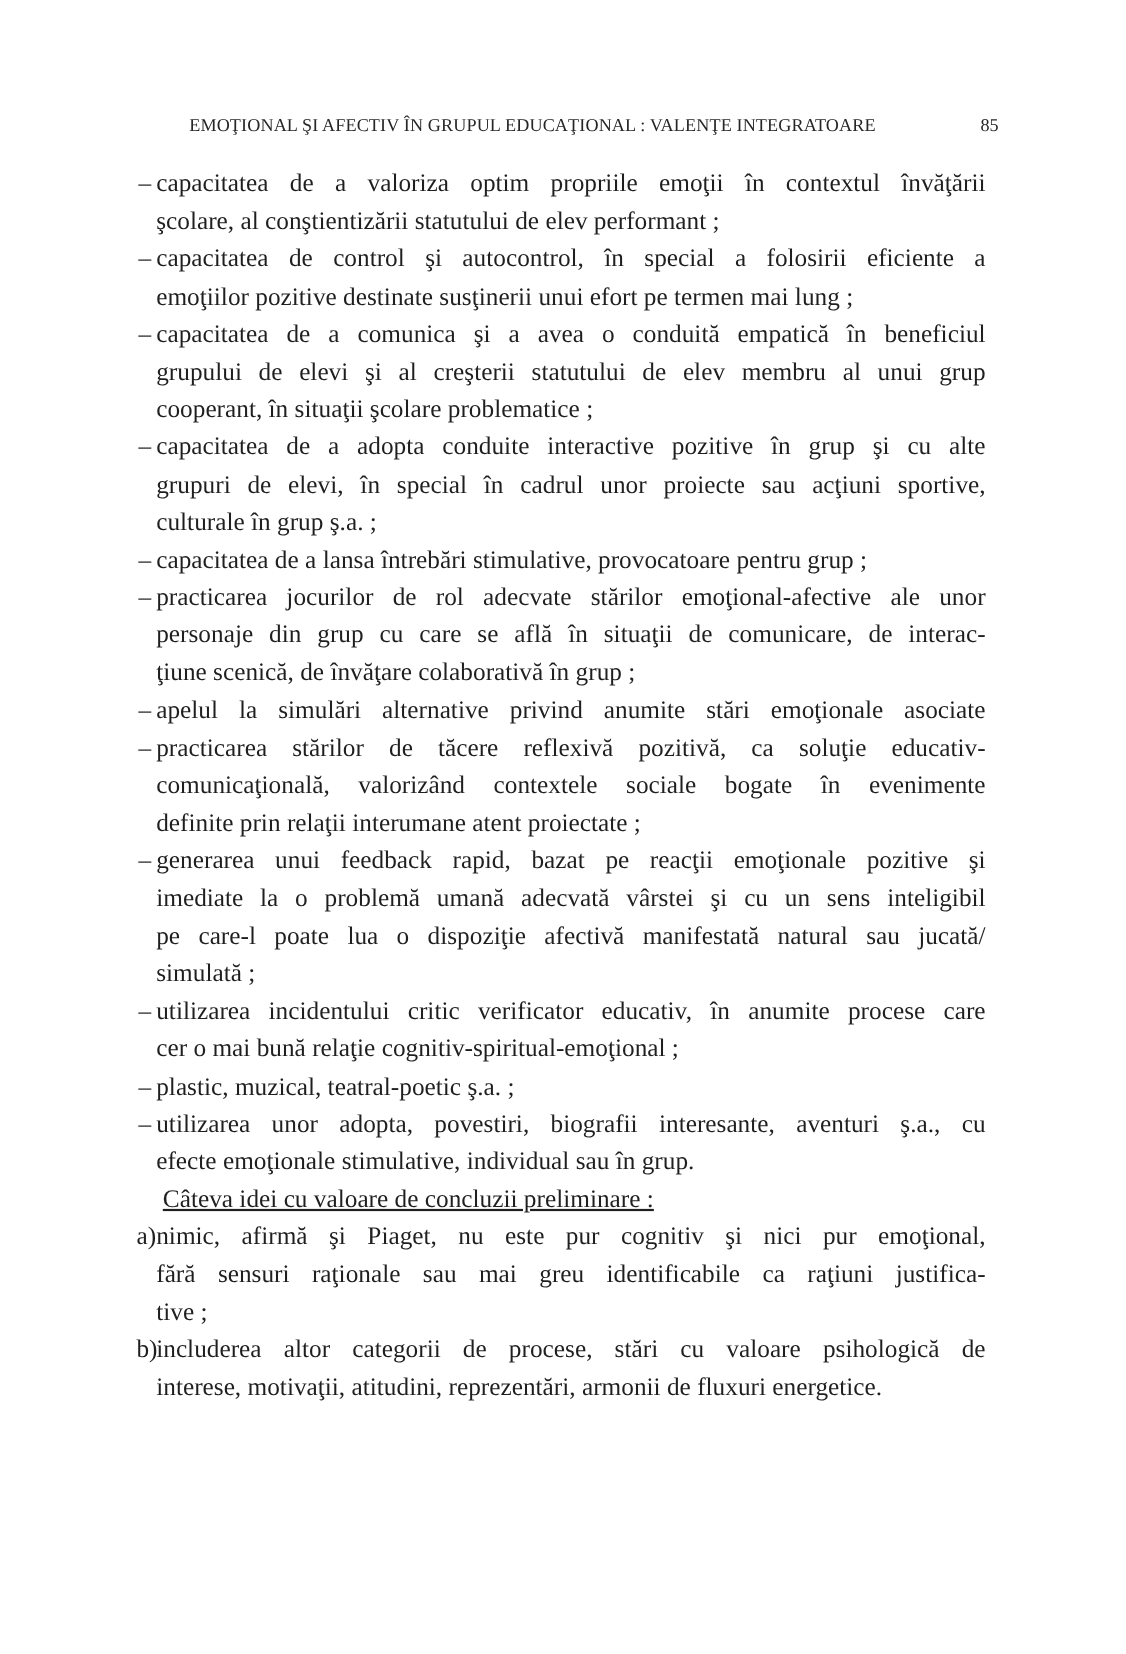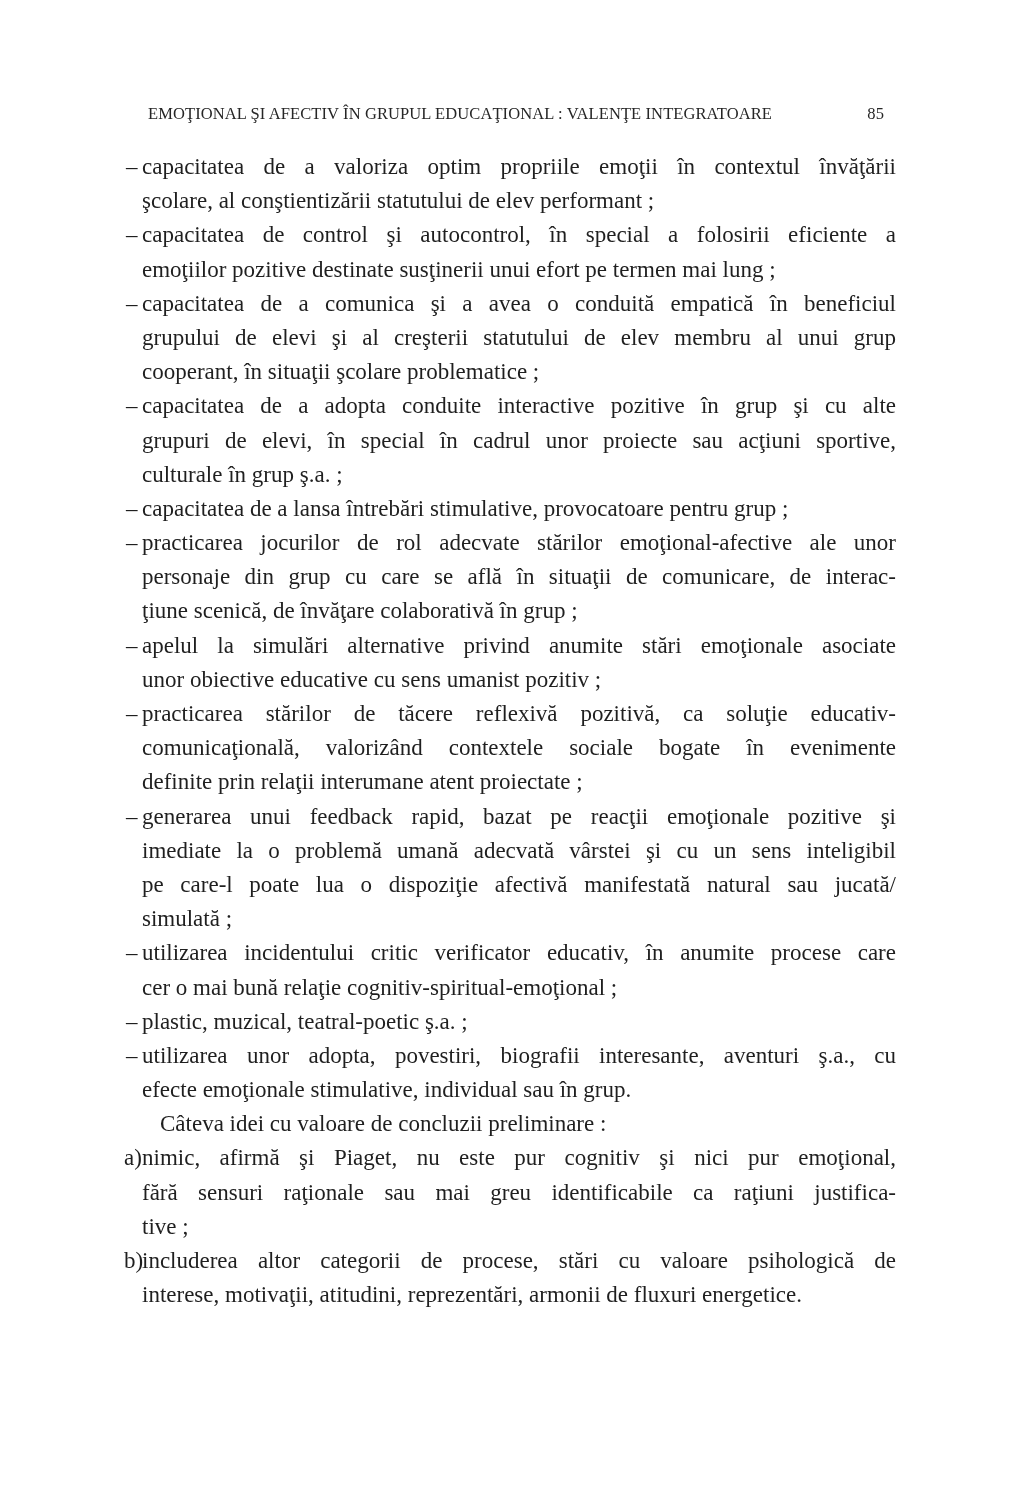--- a/index.html
+++ b/index.html
@@ -1,26 +1,26 @@
 <!DOCTYPE html>
 <html><head>
   <meta charset="utf-8">
   <style>
     html, body { margin: 0; padding: 0; background: #ffffff; }
     body { width: 1024px; height: 1504px; position: relative; overflow: hidden; }
     .page { position: absolute; left: 0; top: 0; width: 1024px; height: 1504px; background: #ffffff; color: #1f1f1f; font-family: "Liberation Serif", "DejaVu Serif", serif; }
-    .running-head { position: absolute; left: 148px; top: 104px; width: 736px; font-size: 16.5px; letter-spacing: 0.1px; display: flex; justify-content: space-between; color: #262626; }
+    .running-head { position: absolute; left: 172px; top: 104px; width: 736px; font-size: 16.5px; letter-spacing: 0.1px; display: flex; justify-content: space-between; color: #262626; }
     .body { position: absolute; left: 124px; top: 150px; width: 772px; font-size: 23px; }
     .item { position: relative; }
     .marker { position: absolute; left: 0; width: 36px; top: 0; }
     .dash { left: 2px; }
     .line { display: block; height: 34.2px; line-height: 34.2px; margin-left: 18px; text-align: justify; text-align-last: justify; white-space: nowrap; }
     .line.last { text-align-last: left; }
     .item .marker { line-height: 34.2px; }
-    .para .line { margin-left: 36px; }
+    .para .line { margin-left: 24px; text-decoration: underline; }
   </style>
 </head>
 <body>
 
 <div class="page">
   <div class="running-head">
     <span>EMOŢIONAL ŞI AFECTIV ÎN GRUPUL EDUCAŢIONAL : VALENŢE INTEGRATOARE</span>
     <span>85</span>
   </div>
 
@@ -53,21 +53,20 @@
       </div>
       <div class="item">
         <span class="marker dash">–</span>
         <span class="line">practicarea jocurilor de rol adecvate stărilor emoţional-afective ale unor</span>
         <span class="line">personaje din grup cu care se află în situaţii de comunicare, de interac-</span>
         <span class="line last">ţiune scenică, de învăţare colaborativă în grup ;</span>
       </div>
       <div class="item">
         <span class="marker dash">–</span>
         <span class="line">apelul la simulări alternative privind anumite stări emoţionale asociate</span>
-        <span class="line last">unor obiective educative cu sens umanist pozitiv ;</span>
       </div>
       <div class="item">
         <span class="marker dash">–</span>
         <span class="line">practicarea stărilor de tăcere reflexivă pozitivă, ca soluţie educativ-</span>
         <span class="line">comunicaţională, valorizând contextele sociale bogate în evenimente</span>
         <span class="line last">definite prin relaţii interumane atent proiectate ;</span>
       </div>
       <div class="item">
         <span class="marker dash">–</span>
         <span class="line">generarea unui feedback rapid, bazat pe reacţii emoţionale pozitive şi</span>

